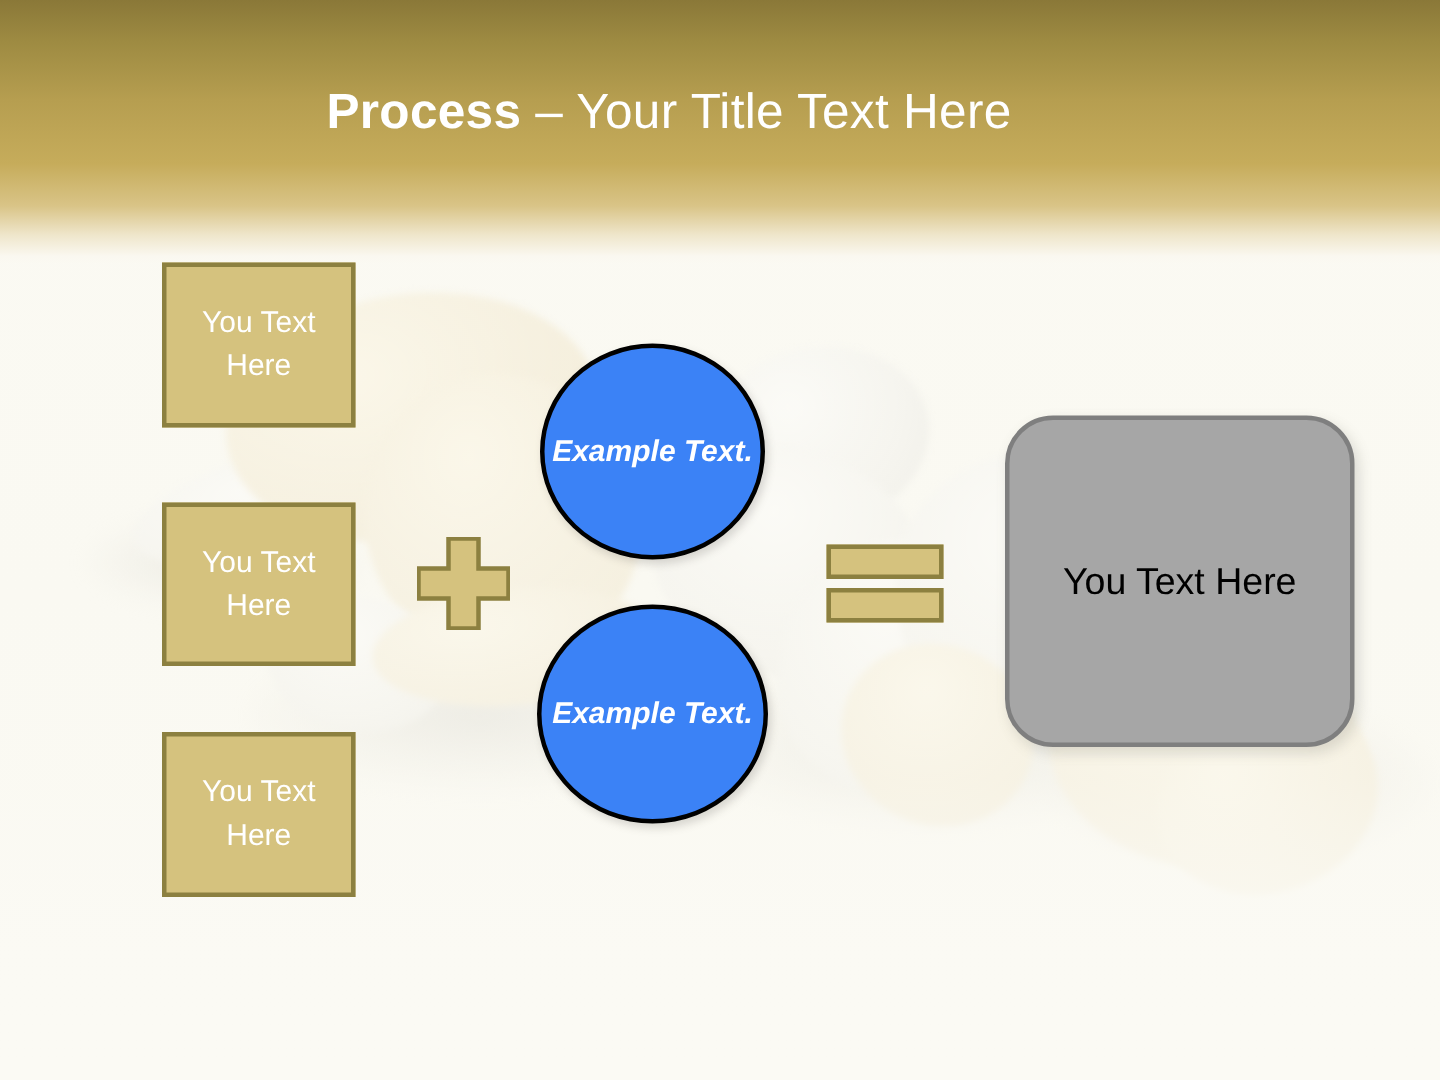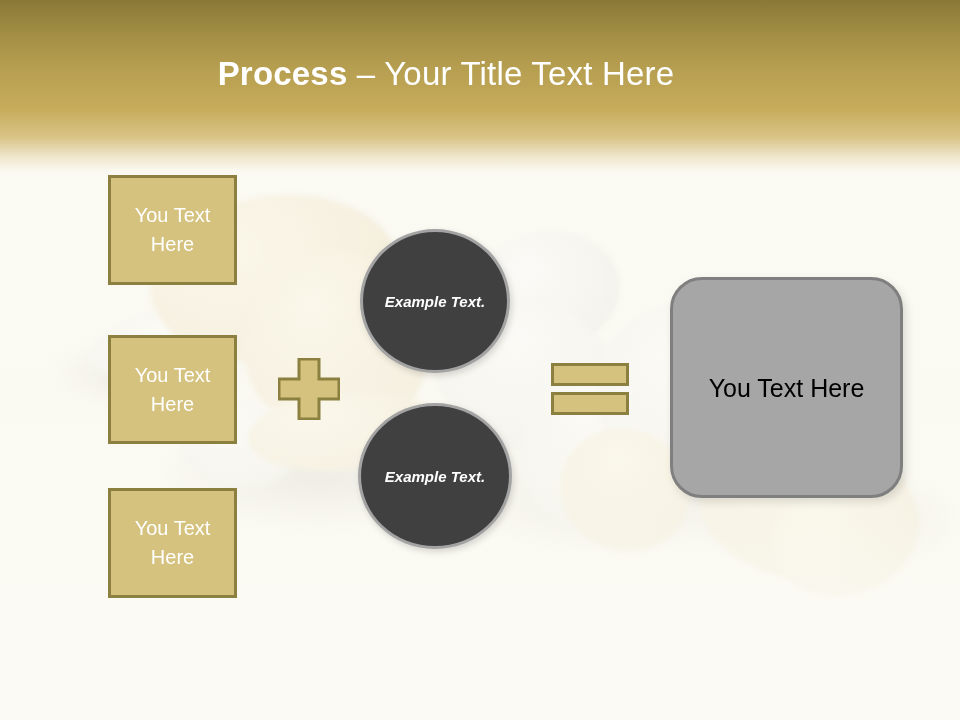--- a/index.html
+++ b/index.html
@@ -138,29 +138,29 @@
     left: 278px;
     top: 358px;
     width: 62px;
     height: 62px;
   }
 
   
   .circle-node {
     position: absolute;
     border-radius: 50%;
-    background: #404040;
-    border: 3px solid #a3a3a3;
+    background: #3b82f6;
+    border: 3px solid #000000;
     box-sizing: border-box;
     display: flex;
     align-items: center;
     justify-content: center;
     text-align: center;
     color: #FFFFFF;
-    font-size: 15px;
+    font-size: 20px;
     font-weight: 700;
     font-style: italic;
     line-height: 23px;
     box-shadow: 2px 3px 6px rgba(90,88,80,0.22);
   }
   .circle-1 { left: 360px; top: 229px; width: 150px; height: 144px; }
   .circle-2 { left: 358px; top: 403px; width: 154px; height: 146px; }
 
   
   .equals-op {

